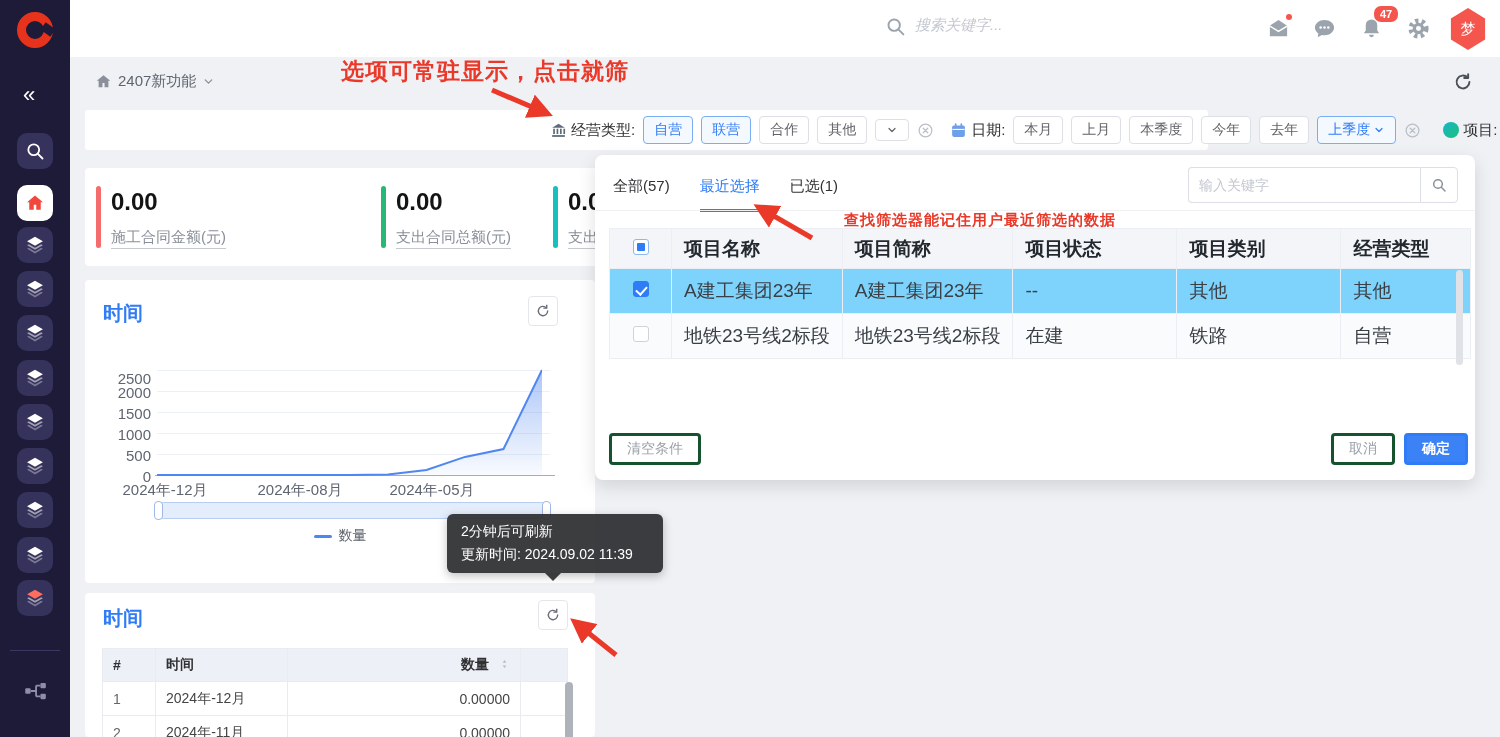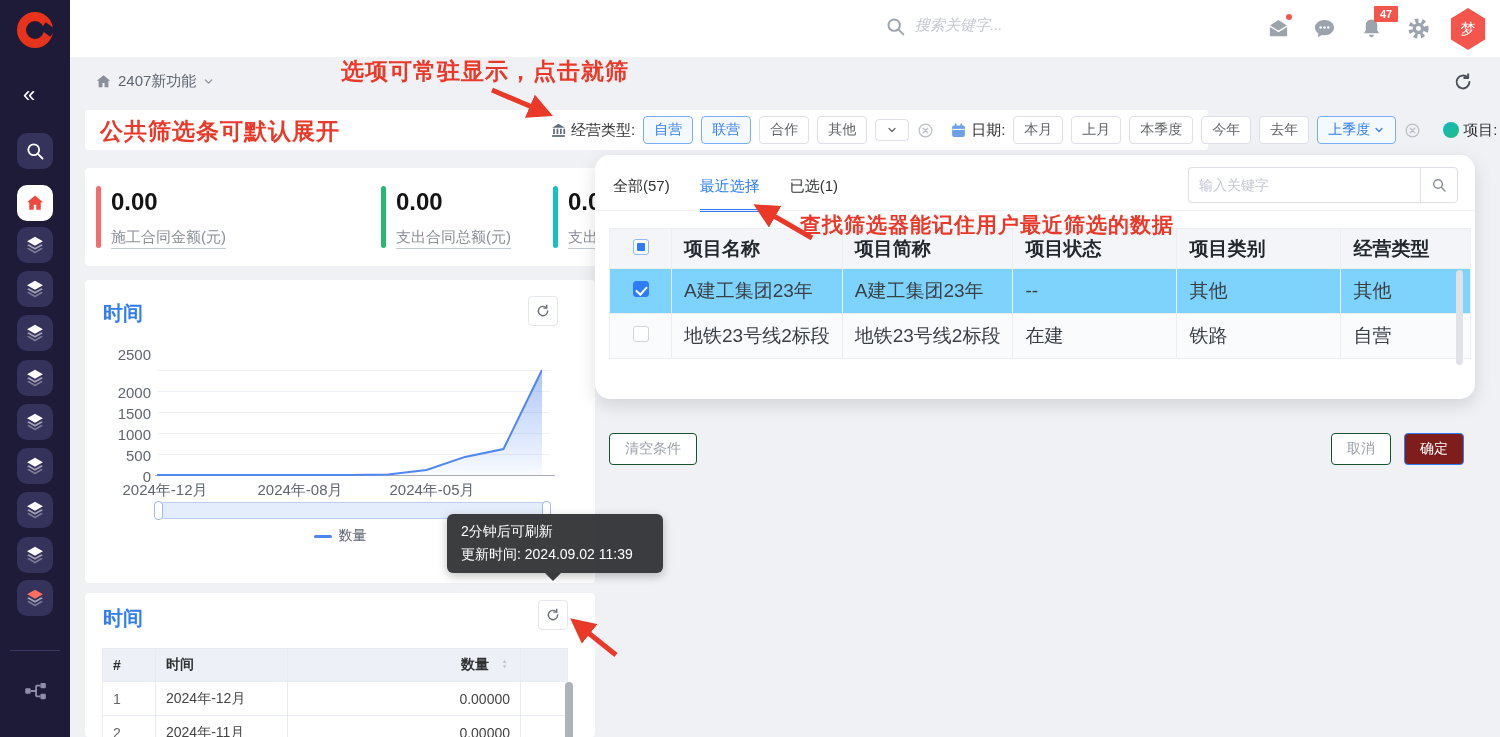--- a/index.html
+++ b/index.html
@@ -11,21 +11,21 @@
 .sq{position:absolute;left:17px;width:36px;height:36px;border-radius:10px;background:#35325b;display:flex;align-items:center;justify-content:center;color:#fff}
 .sq svg{width:20px;height:20px}
 .sq.active{background:#fff;color:#f0483c}
 #logo{position:absolute;left:17px;top:12px;width:36px;height:36px;border-radius:50%;border:9px solid #e8331c}
 #logo i{position:absolute;right:-10px;top:4px;width:12px;height:9px;background:#1d1b38;transform:rotate(35deg)}
 
 #topbar{position:absolute;left:70px;top:0;width:1430px;height:58px;background:#fff;z-index:10;border-bottom:1px solid #f1f2f4}
 #topbar input{border:0;outline:none;font-size:15px;color:#555;width:280px;background:transparent}
 #topbar input::placeholder{color:#c3c7cf}
 .hicon{position:absolute;top:17px;width:23px;height:23px;color:#9ba3ad}
-.badge{position:absolute;background:#f4564e;color:#fff;font-size:11px;border-radius:1px;padding:2px 6px;font-weight:bold}
+.badge{position:absolute;background:#f4564e;color:#fff;font-size:11px;border-radius:7px;padding:2px 6px;font-weight:bold}
 #avatar{position:absolute;width:38px;height:42px;background:#f4564e;color:#fff;display:flex;align-items:center;justify-content:center;font-size:15px;clip-path:polygon(50% 0,95% 25%,95% 75%,50% 100%,5% 75%,5% 25%)}
 
 #crumb{position:absolute;left:95px;top:72px;display:flex;align-items:center;gap:6px;color:#5f6570;font-size:15px}
 #crumb svg{width:17px;height:17px;color:#8a8f99}
 
 #fbar{position:absolute;left:85px;top:110px;width:1123px;height:40px;background:#fff;border-radius:3px}
 #fgroups{position:absolute;left:465px;top:6px;display:flex;align-items:center;gap:8px}
 .flabel{display:flex;align-items:center;gap:4px;font-size:15px;color:#303133;white-space:nowrap}
 .flabel svg{width:17px;height:17px}
 .fbtn{border:1px solid #dcdfe6;background:#fff;border-radius:4px;font-size:14px;color:#606266;padding:4px 10px;white-space:nowrap;display:flex;align-items:center;gap:3px;cursor:pointer}
@@ -51,43 +51,43 @@
 #legend i{width:18px;height:3px;border-radius:2px;background:#4f86ef}
 
 .ttable{position:absolute;left:17px;top:55px;border-collapse:collapse;font-size:14px}
 .ttable th,.ttable td{border:1px solid #e8ebf0;padding:0 10px}
 .ttable th{background:#edf1f7;height:33px;text-align:left;color:#303133}
 .ttable td{height:34px;color:#444}
 .num{color:#2f7cf6;text-align:right}
 .sorti{width:11px;height:14px;color:#b6bcc6;vertical-align:-2px;margin-left:10px}
 .scrollthumb{position:absolute;background:#aeb3ba;border-radius:4px}
 
-#panel{position:absolute;left:595px;top:155px;width:880px;height:244px;background:#fff;border-radius:15px;box-shadow:0 6px 18px rgba(0,0,0,.13);z-index:50}
+#panel{position:absolute;left:595px;top:155px;width:880px;height:325px;background:#fff;border-radius:8px;box-shadow:0 6px 18px rgba(0,0,0,.13);z-index:50}
 #ptabs{position:absolute;left:18px;top:22px;display:flex;gap:30px;font-size:15px}
 .ptab{padding-bottom:13px;cursor:pointer;color:#303133}
 .ptab.on{color:#2f7cf6;border-bottom:3px solid #2f7cf6}
 #ptabline{position:absolute;left:0;top:55px;width:880px;height:1px;background:#f0f1f3}
 #psearch{position:absolute;left:593px;top:12px;display:flex}
 #psearch input{width:232px;height:36px;border:1px solid #dcdfe6;border-right:0;border-radius:4px 0 0 4px;padding:0 10px;font-size:14px;outline:none;color:#555}
 #psearch input::placeholder{color:#c3c7cf}
 #psearch button{width:38px;height:36px;border:1px solid #dcdfe6;border-radius:0 4px 4px 0;background:#fff;color:#8a8f99;display:flex;align-items:center;justify-content:center;cursor:pointer}
 #psearch svg{width:16px;height:16px}
 .ptable{position:absolute;left:14px;top:73px;border-collapse:collapse;font-size:19px;table-layout:fixed}
 .ptable th,.ptable td{border:1px solid #ebeef3;padding:0 12px;text-align:left;overflow:hidden;white-space:nowrap}
 .ptable th{background:#f3f5f8;height:40px;color:#24292f}
 .ptable td{height:45px;color:#3a3f45}
 tr.selrow td{background:#7dd3fc}
 tr.alt td{background:#fafbfc}
 .cb{display:inline-block;width:16px;height:16px;border:1px solid #cfd3da;border-radius:3px;background:#fff;position:relative}
 .cb.ind{border-color:#8db9f2}
 .cb.ind:after{content:"";position:absolute;inset:3px;background:#2f7cf6;border-radius:1px}
 .cb.on{background:#2f7cf6;border-color:#2f7cf6}
 .cb.on:after{content:"";position:absolute;left:4.5px;top:1.5px;width:5px;height:9px;border:solid #fff;border-width:0 2px 2px 0;transform:rotate(42deg)}
-.pbtn{position:absolute;top:278px;height:32px;border-radius:4px;border:1px solid #14532d;background:#fff;font-size:14px;color:#9aa0a8;padding:0 15px;cursor:pointer}
-.pbtn.primary{background:#7f1d1d;border-color:#2f7cf6;color:#fff;font-weight:normal}
+.pbtn{position:absolute;top:278px;height:32px;border-radius:4px;border:3px solid #14532d;background:#fff;font-size:14px;color:#9aa0a8;padding:0 15px;cursor:pointer}
+.pbtn.primary{background:#3b82f6;border-color:#2f7cf6;color:#fff;font-weight:bold}
 
 #tip{position:absolute;left:447px;top:514px;width:216px;height:59px;background:rgba(45,46,48,.93);border-radius:6px;color:#fff;font-size:14px;z-index:60;box-shadow:0 3px 10px rgba(0,0,0,.25)}
 #tip:after{content:"";position:absolute;left:98px;bottom:-8px;border:8px solid transparent;border-top-color:rgba(45,46,48,.93);border-bottom:0}
 #tip div{position:absolute;left:14px}
 
 .note{position:absolute;color:#ea3829;font-weight:bold;z-index:70;white-space:nowrap;letter-spacing:1px}
 #arrows{position:absolute;left:0;top:0;z-index:69;pointer-events:none}
 .gl,.axis,.ylab,.xlab{pointer-events:none}
 </style>
 </head>
@@ -340,21 +340,21 @@
         <svg>
           <use href="#i-refresh"></use>
         </svg>
       </button>
     <div class="gl" style="top:90px"></div>
       <div class="gl" style="top:111px"></div>
       <div class="gl" style="top:132px"></div>
       <div class="gl" style="top:153px"></div>
       <div class="gl" style="top:174px"></div>
     <div class="axis" style="top:195px"></div>
-    <div class="ylab" style="top:66px">2500</div>
+    <div class="ylab" style="top:90px">2500</div>
     <div class="ylab" style="top:104px">2000</div>
     <div class="ylab" style="top:125px">1500</div>
     <div class="ylab" style="top:146px">1000</div>
     <div class="ylab" style="top:167px">500</div>
     <div class="ylab" style="top:188px">0</div>
     <svg class="abs" style="left:72px;top:86px" width="385" height="111">
       <polygon id="chart-area" fill="url(#areagrad)" points="0,109 0.0,109.0 38.5,109.0 77.0,109.0 115.5,109.0 154.0,109.0 192.5,109.0 231.0,108.6 269.5,104.0 308.0,90.9 346.5,83.0 385.0,4.0 385,109"></polygon>
       <polyline id="chart-line" fill="none" stroke="#4f86ef" stroke-width="2" points="0.0,109.0 38.5,109.0 77.0,109.0 115.5,109.0 154.0,109.0 192.5,109.0 231.0,108.6 269.5,104.0 308.0,90.9 346.5,83.0 385.0,4.0"></polyline>
     </svg>
     <div class="xlab" style="left:80px;top:201px">2024年-12月</div>
@@ -452,22 +452,21 @@
     <button class="pbtn" style="left:736px">取消</button>
     <button class="pbtn primary" style="left:809px">确定</button>
   </div>
 
   <div id="tip">
     <div style="top:9px">2分钟后可刷新</div>
     <div style="top:32px">更新时间: 2024.09.02 11:39</div>
   </div>
 
   <div class="note" style="left:341px;top:56px;font-size:23px">选项可常驻显示，点击就筛</div>
-  <div class="note" style="left:100px;top:116px;font-size:23px">公共筛选条可默认展开</div>
-  <div class="note" style="left:800px;top:211px;font-size:21px">查找筛选器能记住用户最近筛选的数据</div>
+  <div class="note" style="left:844px;top:211px;font-size:15px">查找筛选器能记住用户最近筛选的数据</div>
   <svg id="arrows" width="1500" height="737">
     <defs>
         <marker id="ah" markerWidth="5" markerHeight="5" refX="3.5" refY="2.5" orient="auto">
           <path d="M0 0 5 2.5 0 5Z" fill="#ea3829"></path>
         </marker>
       </defs>
     <path d="M492 90 L546 113" stroke="#ea3829" stroke-width="5" marker-end="url(#ah)"></path>
     <path d="M812 238 L760 208" stroke="#ea3829" stroke-width="5" marker-end="url(#ah)"></path>
     <path d="M616 655 L576 623" stroke="#ea3829" stroke-width="5" marker-end="url(#ah)"></path>
   </svg>

